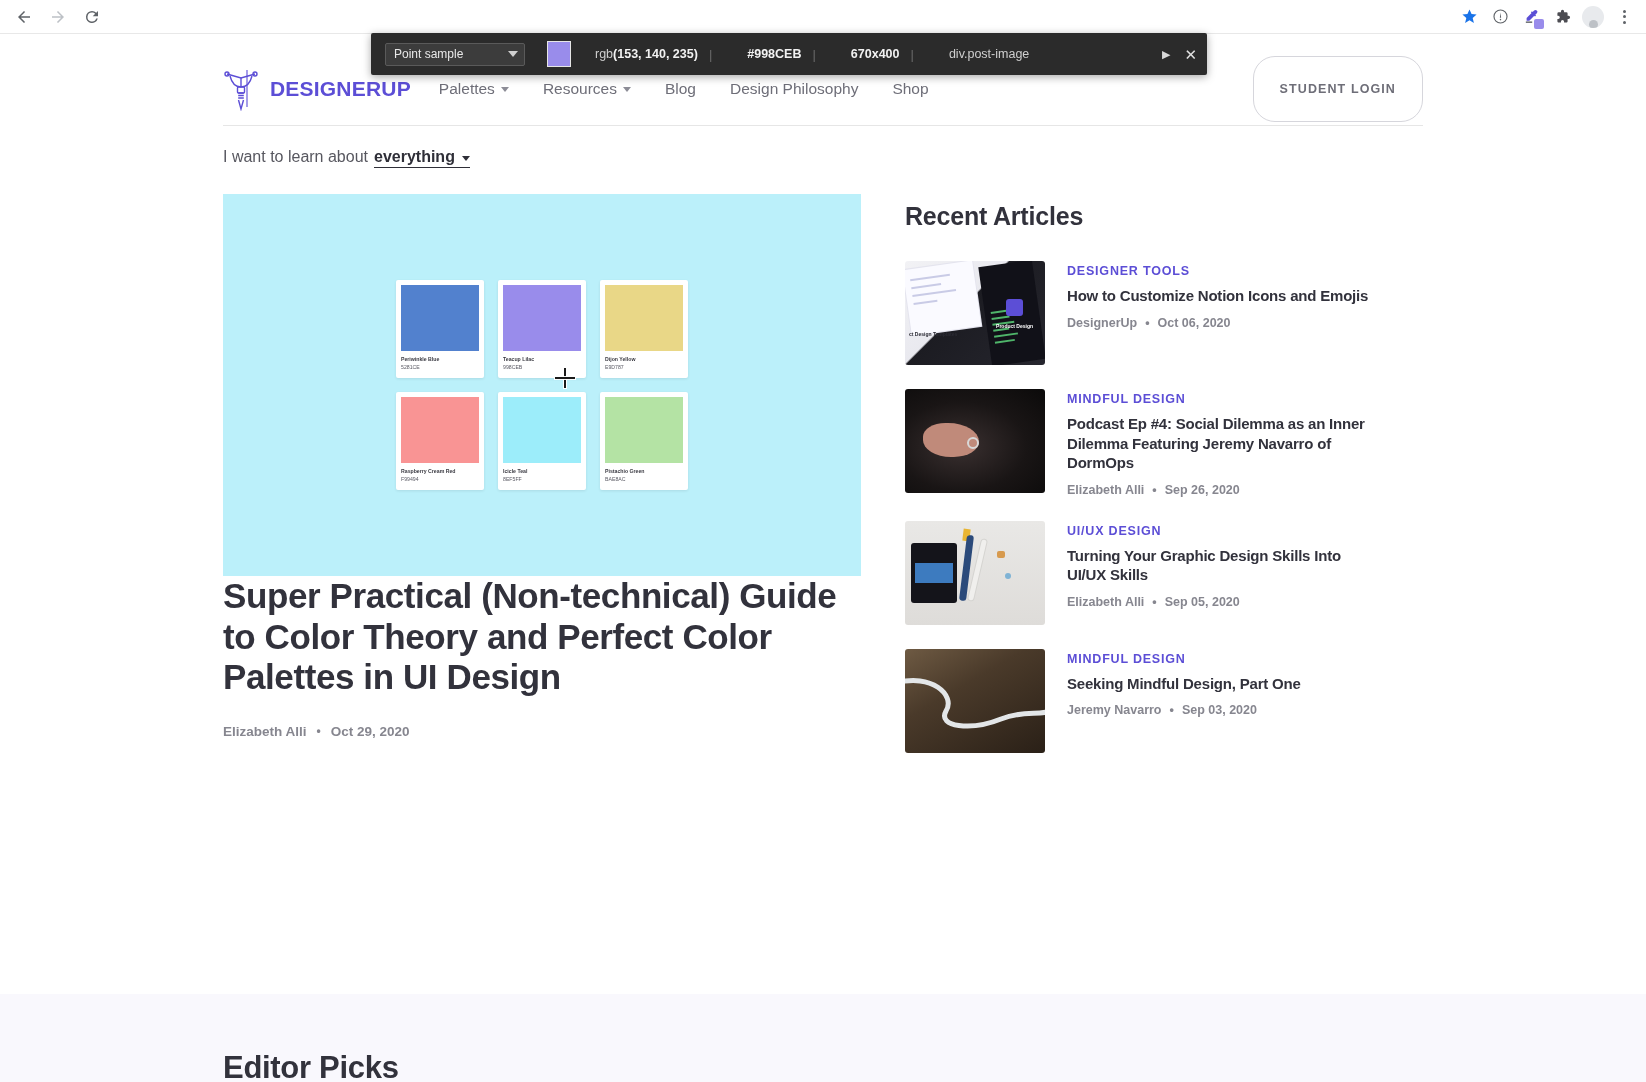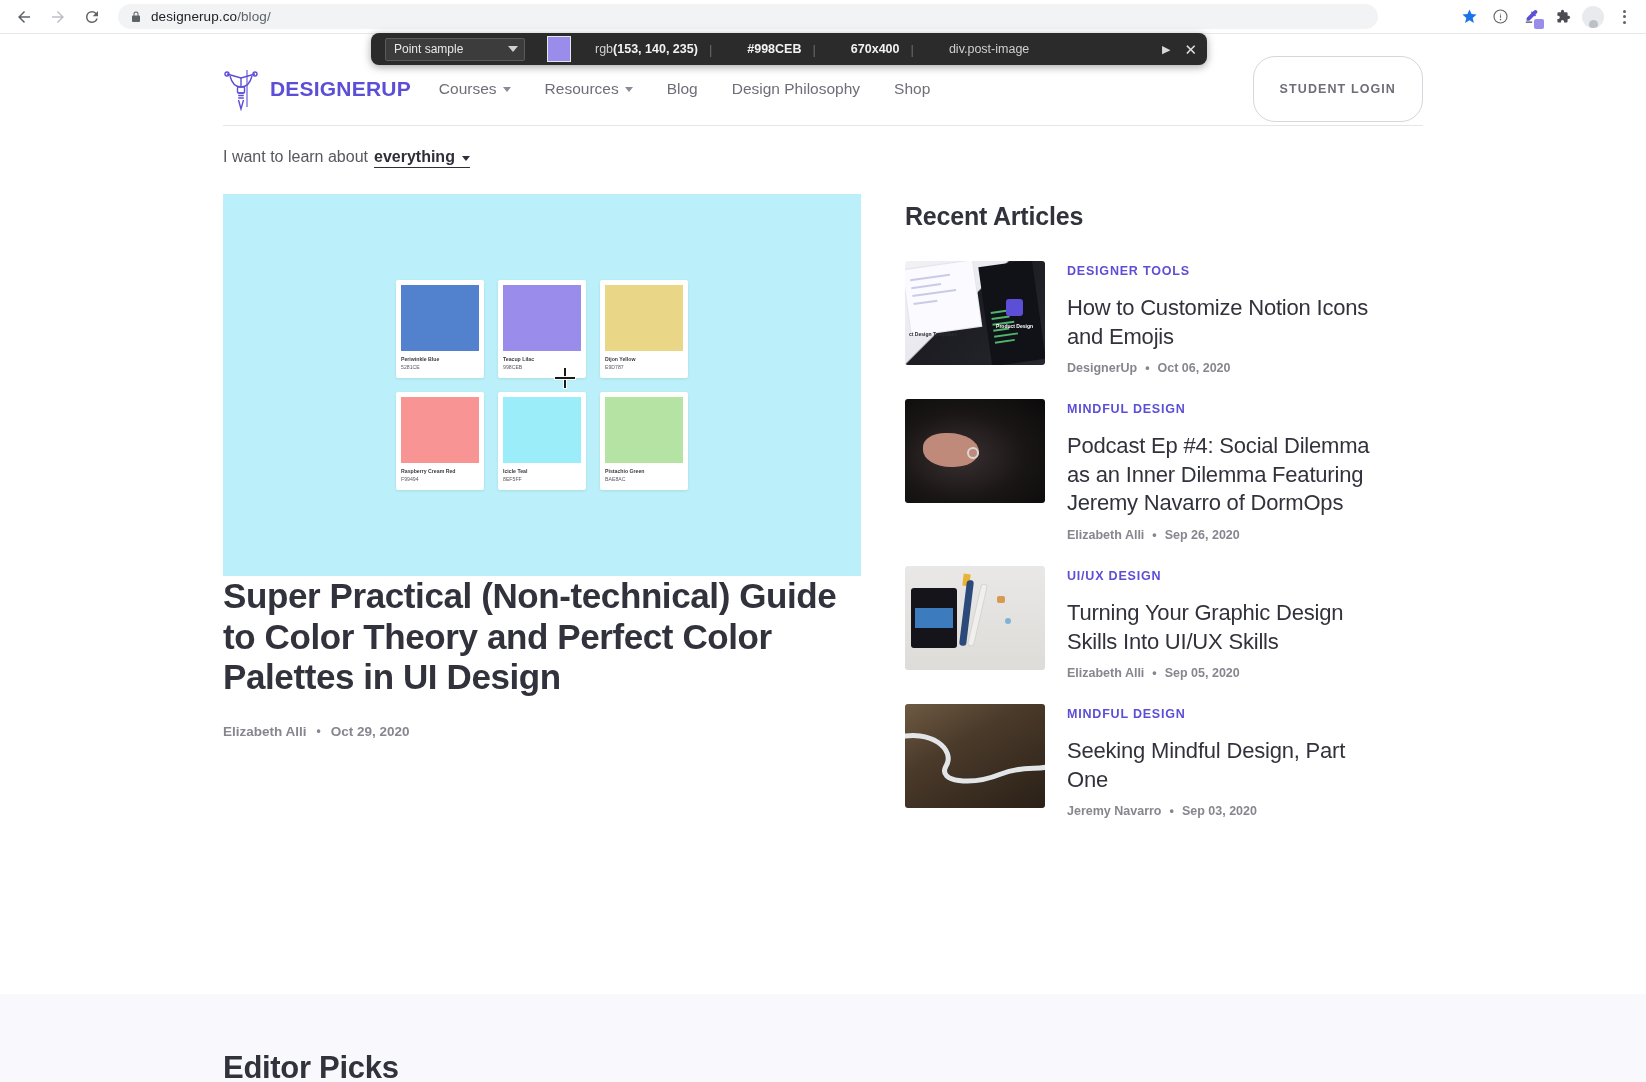--- a/index.html
+++ b/index.html
@@ -56,23 +56,23 @@
     background: #e8eaed; display:flex; align-items:flex-end; justify-content:center;
     overflow: hidden;
   }
   .avatar-circle .head { width: 9px; height: 9px; border-radius: 50%; background:#bdc1c6; margin-bottom:-1px; }
   .kebab { display: flex; flex-direction: column; gap: 2.5px; align-items: center; }
   .kebab span { width: 3px; height: 3px; border-radius: 50%; background: #5f6368; display:block; }
 
   
   .eyedropper-bar {
     position: absolute; top: 33px; left: 371px;
-    width: 836px; height: 32px;
+    width: 836px; height: 42px;
     background: #2b2b2b;
-    border-radius: 8px;
+    border-radius: 2px;
     display: flex; align-items: center;
     padding: 0 10px 0 14px;
     box-shadow: 0 2px 8px rgba(0,0,0,.35);
     z-index: 30;
   }
   .ed-select {
     width: 140px; height: 23px;
     background: #3c3c3c;
     border: 1px solid #5a5a5a;
     border-radius: 2px;
@@ -192,21 +192,21 @@
   .meta { margin-top: 26px; font-size: 13.5px; font-weight: 700; color: #86868f; display: flex; align-items: center; gap: 10px; }
   .meta .dot { font-size: 12px; }
 
   
   .sidebar-title { font-size: 25px; font-weight: 800; color: #32323c; letter-spacing: -.2px; }
   .article-list { margin-top: 30px; display: flex; flex-direction: column; gap: 24px; }
   .article-item { display: flex; gap: 22px; }
   .thumb { width: 140px; height: 104px; flex: 0 0 140px; border-radius: 3px; overflow: hidden; position: relative; }
   .art-body { flex: 1; padding-top: 3px; }
   .art-kicker { font-size: 12.5px; font-weight: 700; letter-spacing: .8px; color: #5C4ED6; }
-  .art-title { font-size: 22px; line-height: 1.3; font-weight: 400; color: #32323c; margin-top: 16px; letter-spacing: -.2px; }
+  .art-title { font-size: 15px; line-height: 1.3; font-weight: 700; color: #32323c; margin-top: 8px; letter-spacing: -.2px; }
   .art-meta { margin-top: 10px; font-size: 12.5px; font-weight: 700; color: #86868f; display: flex; align-items: center; gap: 8px; }
 
   
   .t1 { background: linear-gradient(135deg,#f2f2f5 0%, #e9e9ef 42%, #1c1c22 43%, #26262e 100%); }
   .t1 .sheet { position:absolute; left:2px; top:4px; width:70px; height:66px; background:#fafaff; transform: rotate(-8deg); box-shadow:0 0 0 1px #e4e4ee;}
   .t1 .sheet .ln { position:absolute; background:#c9cbe6; height:2px; }
   .t1 .phone { position:absolute; right:6px; top:2px; width:54px; height:100px; background:#111118; transform: rotate(-8deg); }
   .t1 .phone .gl { position:absolute; background:#4fb56a; height:2px; left:6px; width:26px;}
   .t1 .badge { position:absolute; right:22px; top:38px; width:17px; height:17px; background:#5C4ED6; border-radius:3px; }
   .t1 .cap { position:absolute; left:4px; bottom:28px; font-size:5px; color:#2b2b33; font-weight:700;}
@@ -251,28 +251,20 @@
         <path d="M4 11h12.2l-5.6-5.6L12 4l8 8-8 8-1.4-1.4 5.6-5.6H4z" fill="currentColor"></path>
       </svg>
     </div>
     <div class="nav-btn">
       <svg width="18" height="18" viewBox="0 0 24 24">
         <path d="M17.65 6.35A7.96 7.96 0 0 0 12 4a8 8 0 1 0 7.73 10h-2.08A6 6 0 1 1 12 6c1.66 0 3.14.69 4.22 1.78L13 11h7V4z" fill="currentColor"></path>
       </svg>
     </div>
   </div>
 
-  <div class="omnibox">
-    <span class="lock">
-      <svg width="12" height="12" viewBox="0 0 24 24">
-        <path d="M12 1a5 5 0 0 0-5 5v3H6a2 2 0 0 0-2 2v9a2 2 0 0 0 2 2h12a2 2 0 0 0 2-2v-9a2 2 0 0 0-2-2h-1V6a5 5 0 0 0-5-5zm0 2a3 3 0 0 1 3 3v3H9V6a3 3 0 0 1 3-3z" fill="currentColor"></path>
-      </svg>
-    </span>
-    <span class="url"><span>designerup.co</span><span class="path">/blog/</span></span>
-  </div>
 
   <div class="tb-right">
     <div class="tb-icon star">
       <svg width="17" height="17" viewBox="0 0 24 24">
         <path d="M12 17.3l-6.2 3.7 1.7-7L2 9.2l7.1-.6L12 2l2.9 6.6 7.1.6-5.5 4.8 1.7 7z" fill="currentColor"></path>
       </svg>
     </div>
     <div class="tb-icon">
       <svg width="17" height="17" viewBox="0 0 24 24">
         <circle cx="12" cy="12" r="9.2" fill="none" stroke="currentColor" stroke-width="1.6"></circle>
@@ -342,21 +334,21 @@
             <path d="M15.2 26 h5.6 M15.2 28.5 h5.6 M15.2 31 h5.6"></path>
             <path d="M15.5 33 L18 42 L20.5 33"></path>
             <path d="M24 3 L24 40" stroke-width="1.1"></path>
           </g>
         </svg>
         <span class="logo-word">DESIGNERUP</span>
       </div>
 
       <div class="main-nav">
         <a class="nav-link">
-          <span>Courses</span>
+          <span>Palettes</span>
           <span class="chev"></span>
         </a>
         <a class="nav-link">
           <span>Resources</span>
           <span class="chev"></span>
         </a>
         <a class="nav-link">
           <span>Blog</span>
         </a>
         <a class="nav-link">

